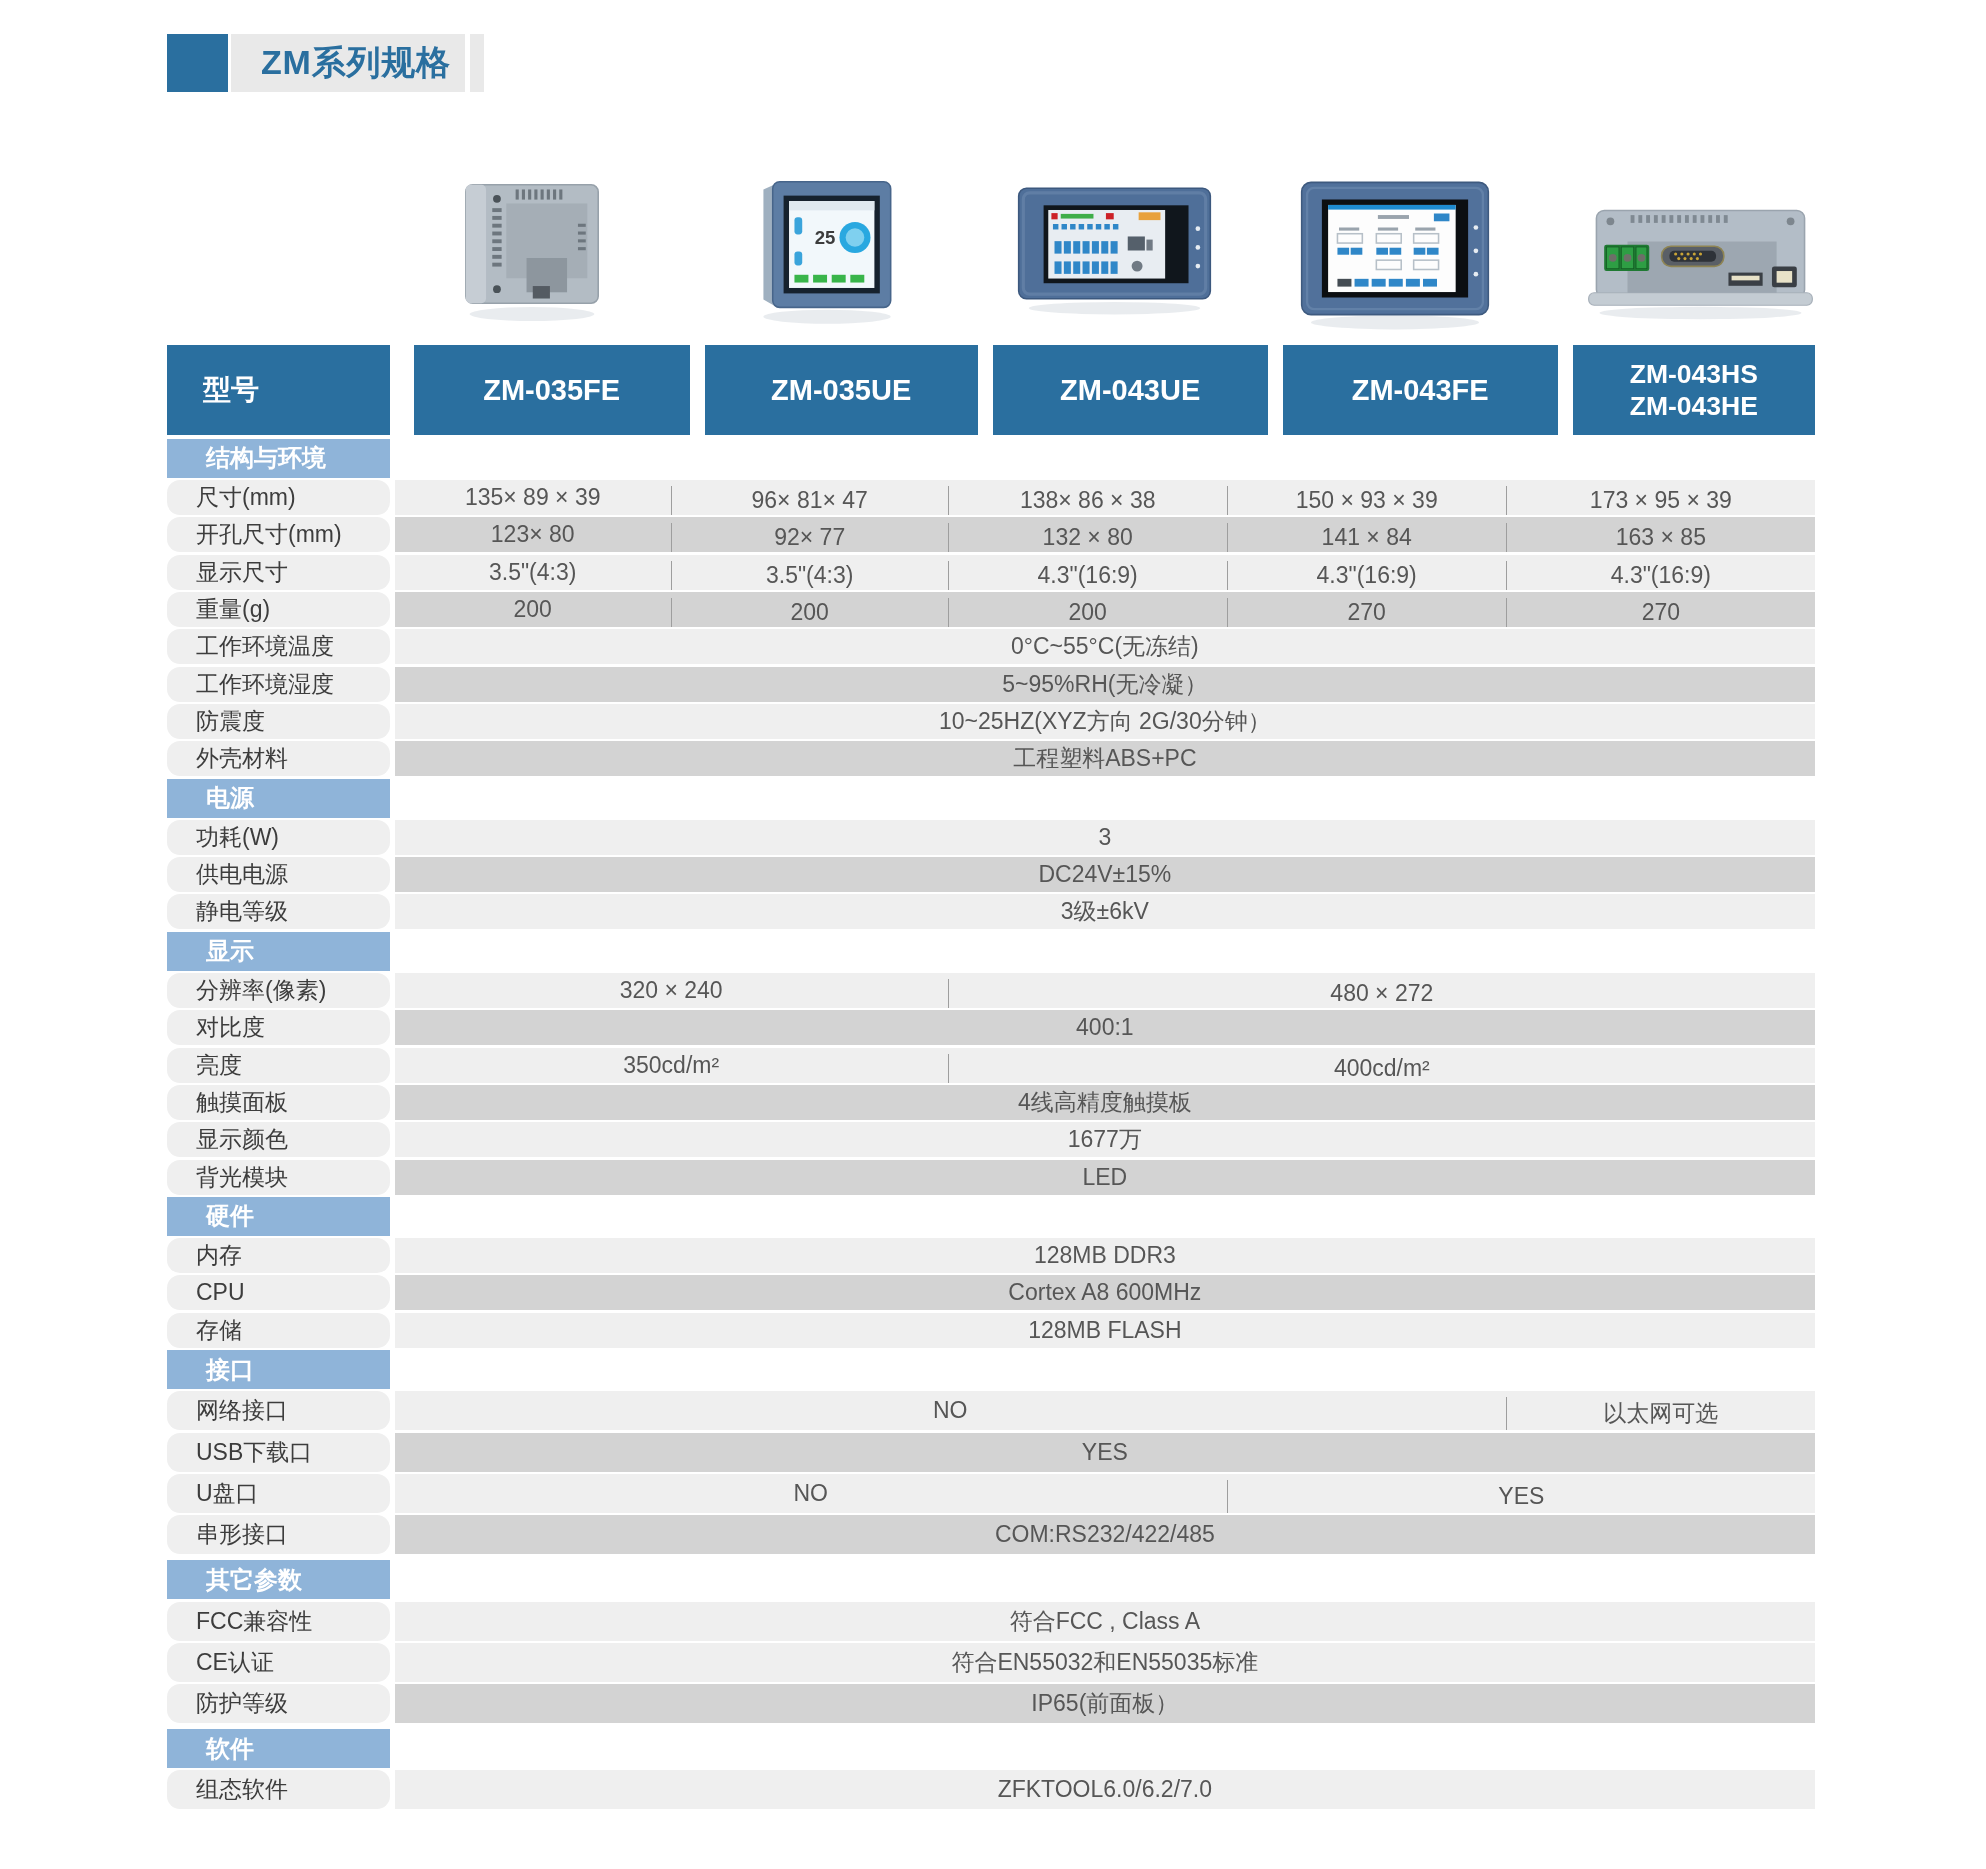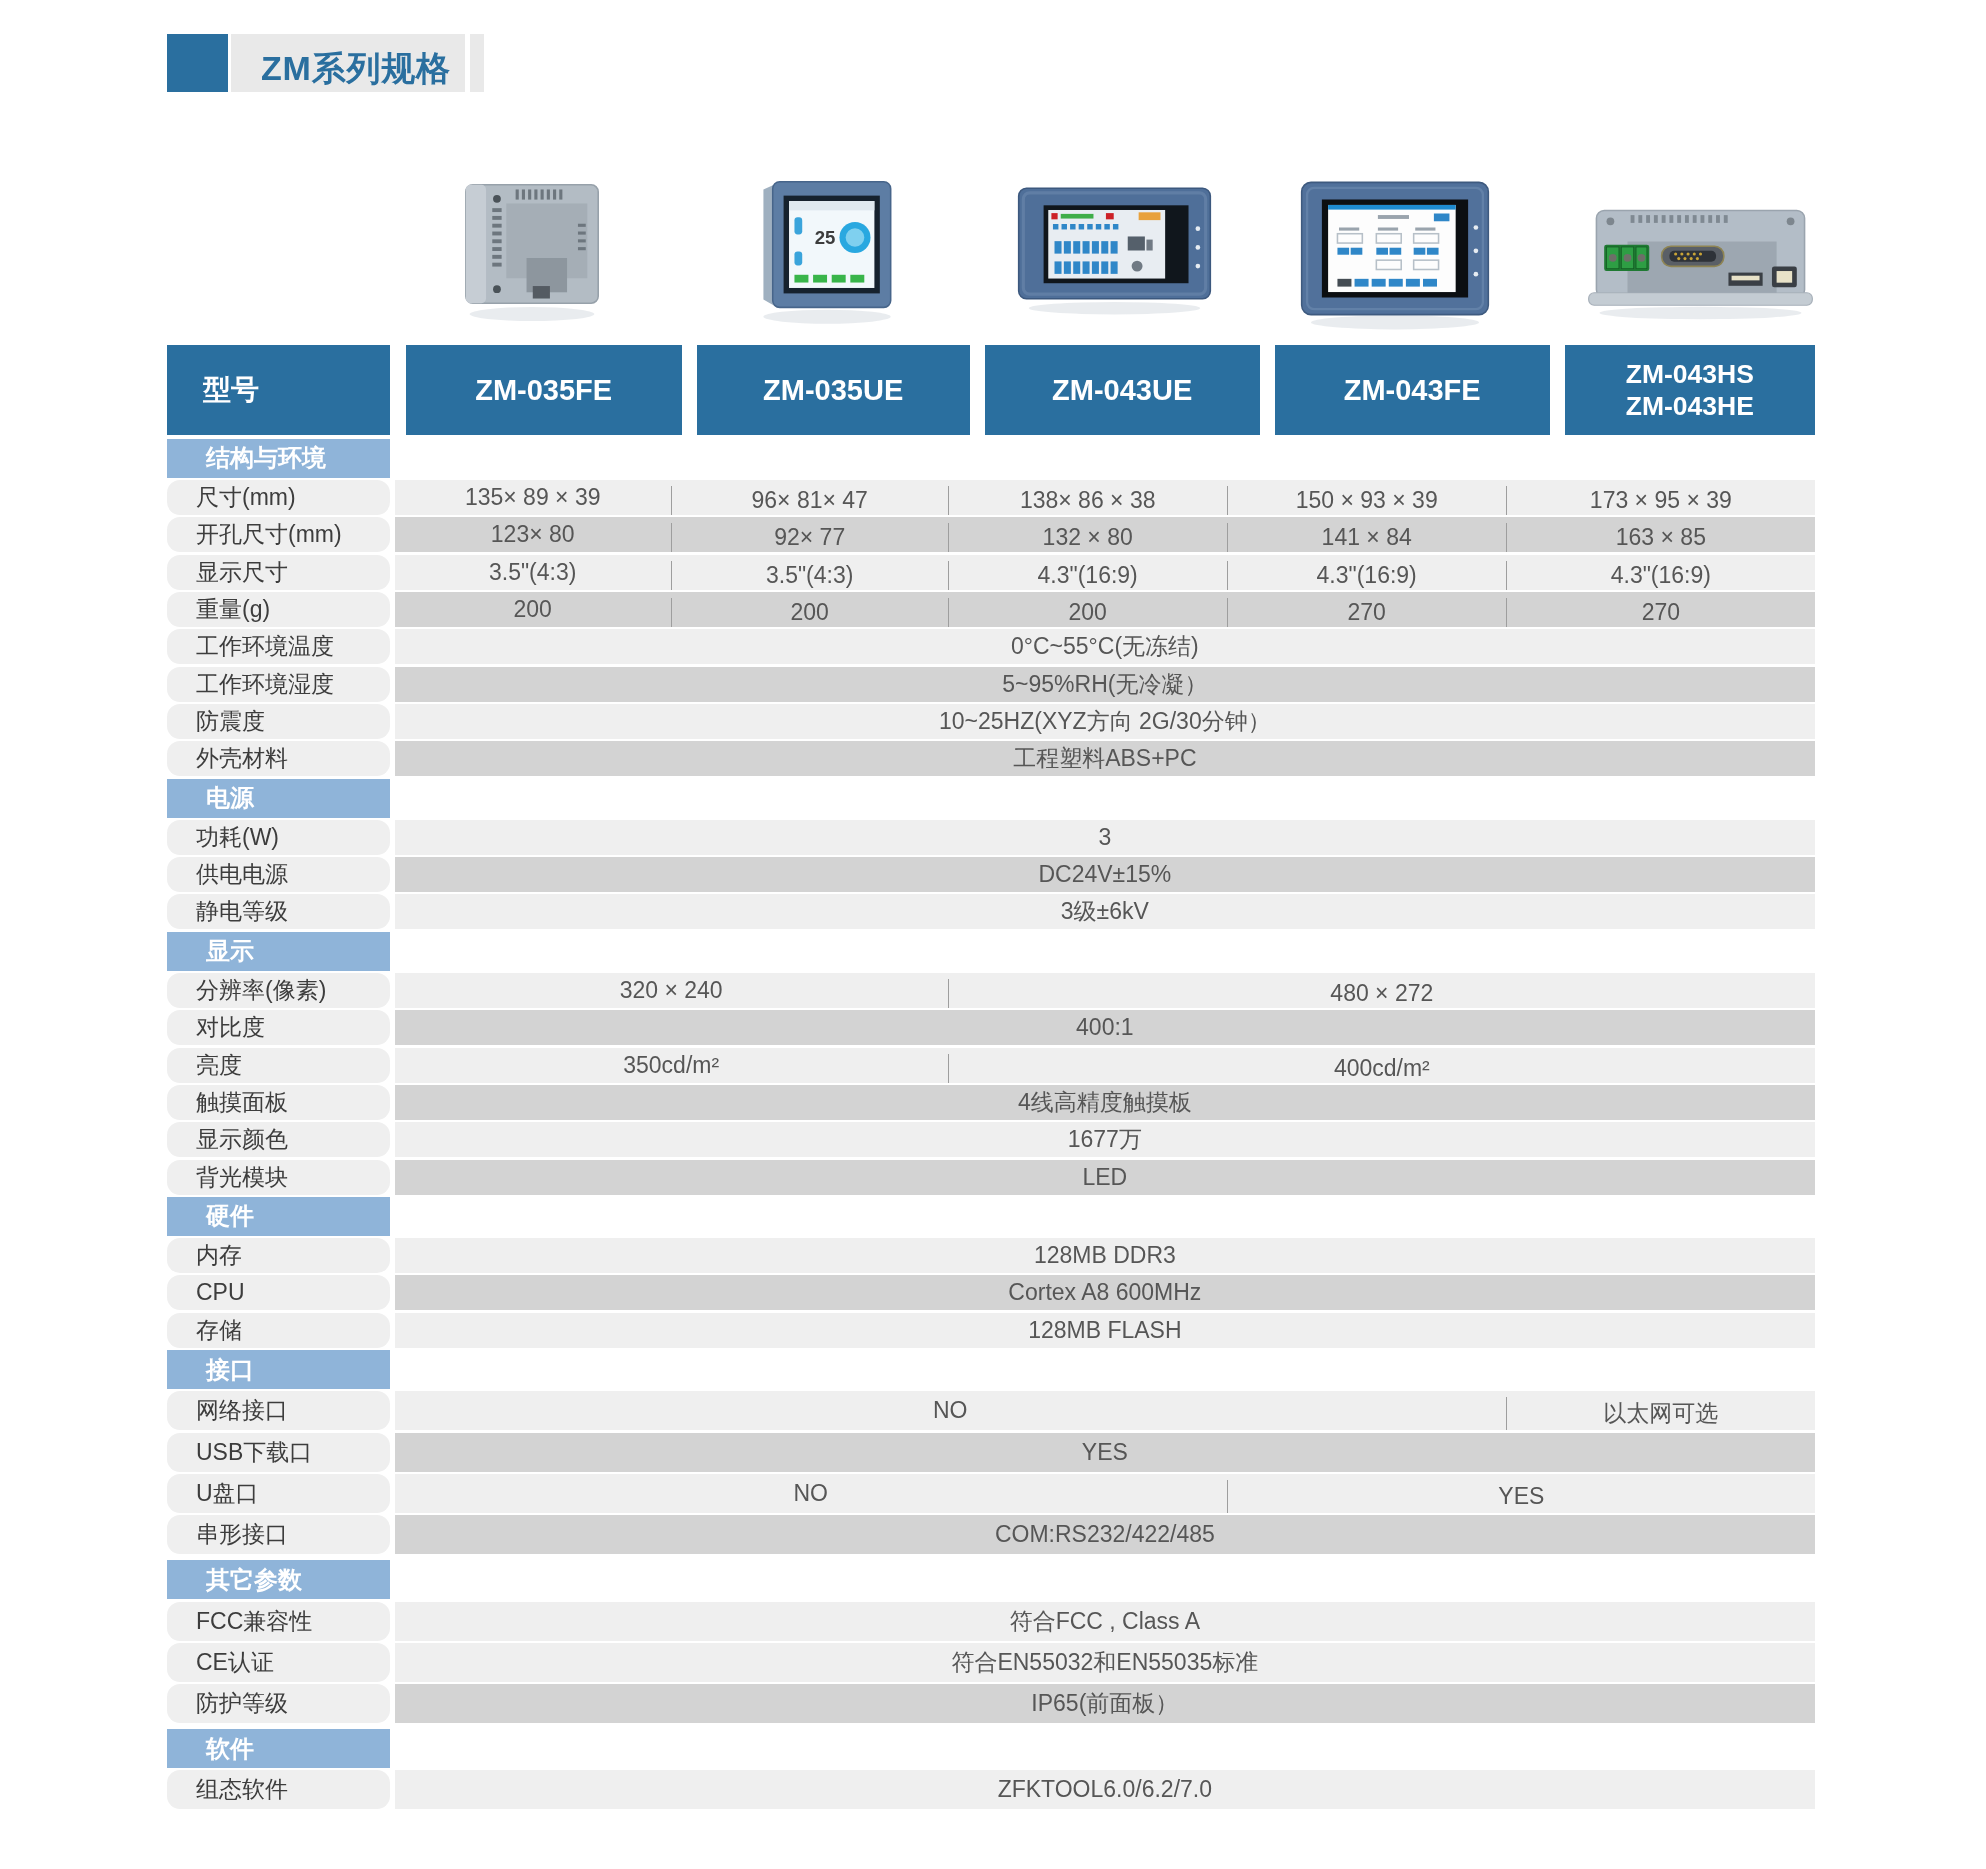--- a/index.html
+++ b/index.html
@@ -2,31 +2,31 @@
 <html style="font-size:12.5px"><head>
 <meta charset="utf-8">
 <style>
   html,body{margin:0;padding:0;background:#fff;}
   .page{position:relative;width:1986px;height:1870px;background:#ffffff;overflow:hidden;
         font-family:"Liberation Sans","DejaVu Sans",sans-serif;}
 
   
   .title-square{position:absolute;left:167px;top:34px;width:61px;height:58px;background:#2a6f9f;}
   .title-bar{position:absolute;left:231px;top:34px;width:234px;height:58px;background:#e9e9e9;
-             display:flex;align-items:flex-end;padding-left:30px;box-sizing:border-box;}
+             display:flex;align-items:center;padding-left:30px;box-sizing:border-box;}
   .title-bar span{font-size:34px;font-weight:bold;color:#2a6f9f;letter-spacing:0.8px;white-space:nowrap;}
   .title-tail{position:absolute;left:470px;top:34px;width:14px;height:58px;background:#e9e9e9;}
 
   
   .product{position:absolute;}
   .product svg{display:block;}
 
   
   .spec-table{position:absolute;left:167px;top:345px;width:1648px;}
-  .header-row{display:flex;height:90px;margin-bottom:3.9px;}
+  .header-row{display:flex;height:90px;margin-bottom:3.9px;gap:8px;}
   .hlabel{width:223px;background:#2a6f9f;color:#fff;font-size:28px;font-weight:bold;
           display:flex;align-items:center;padding-left:36px;box-sizing:border-box;}
   .hdata{flex:1;margin-left:4.7px;display:flex;}
   .hcell{background:#2a6f9f;color:#fff;font-size:29px;font-weight:bold;
          display:flex;align-items:center;justify-content:center;box-sizing:border-box;margin-left:11px;}
   .hcell.gap{border-left:4.7px solid #ffffff;}
   .hc1{width:276px;}.hc2{width:277px;}.hc3{width:279px;}.hc4{width:279px;}.hc5{flex:1;}
   .two-line{flex-direction:column;line-height:1.22;font-size:26.5px;}
 
   .section-strip{width:223px;height:39px;margin-bottom:2.3px;background:#8fb4d9;color:#ffffff;

